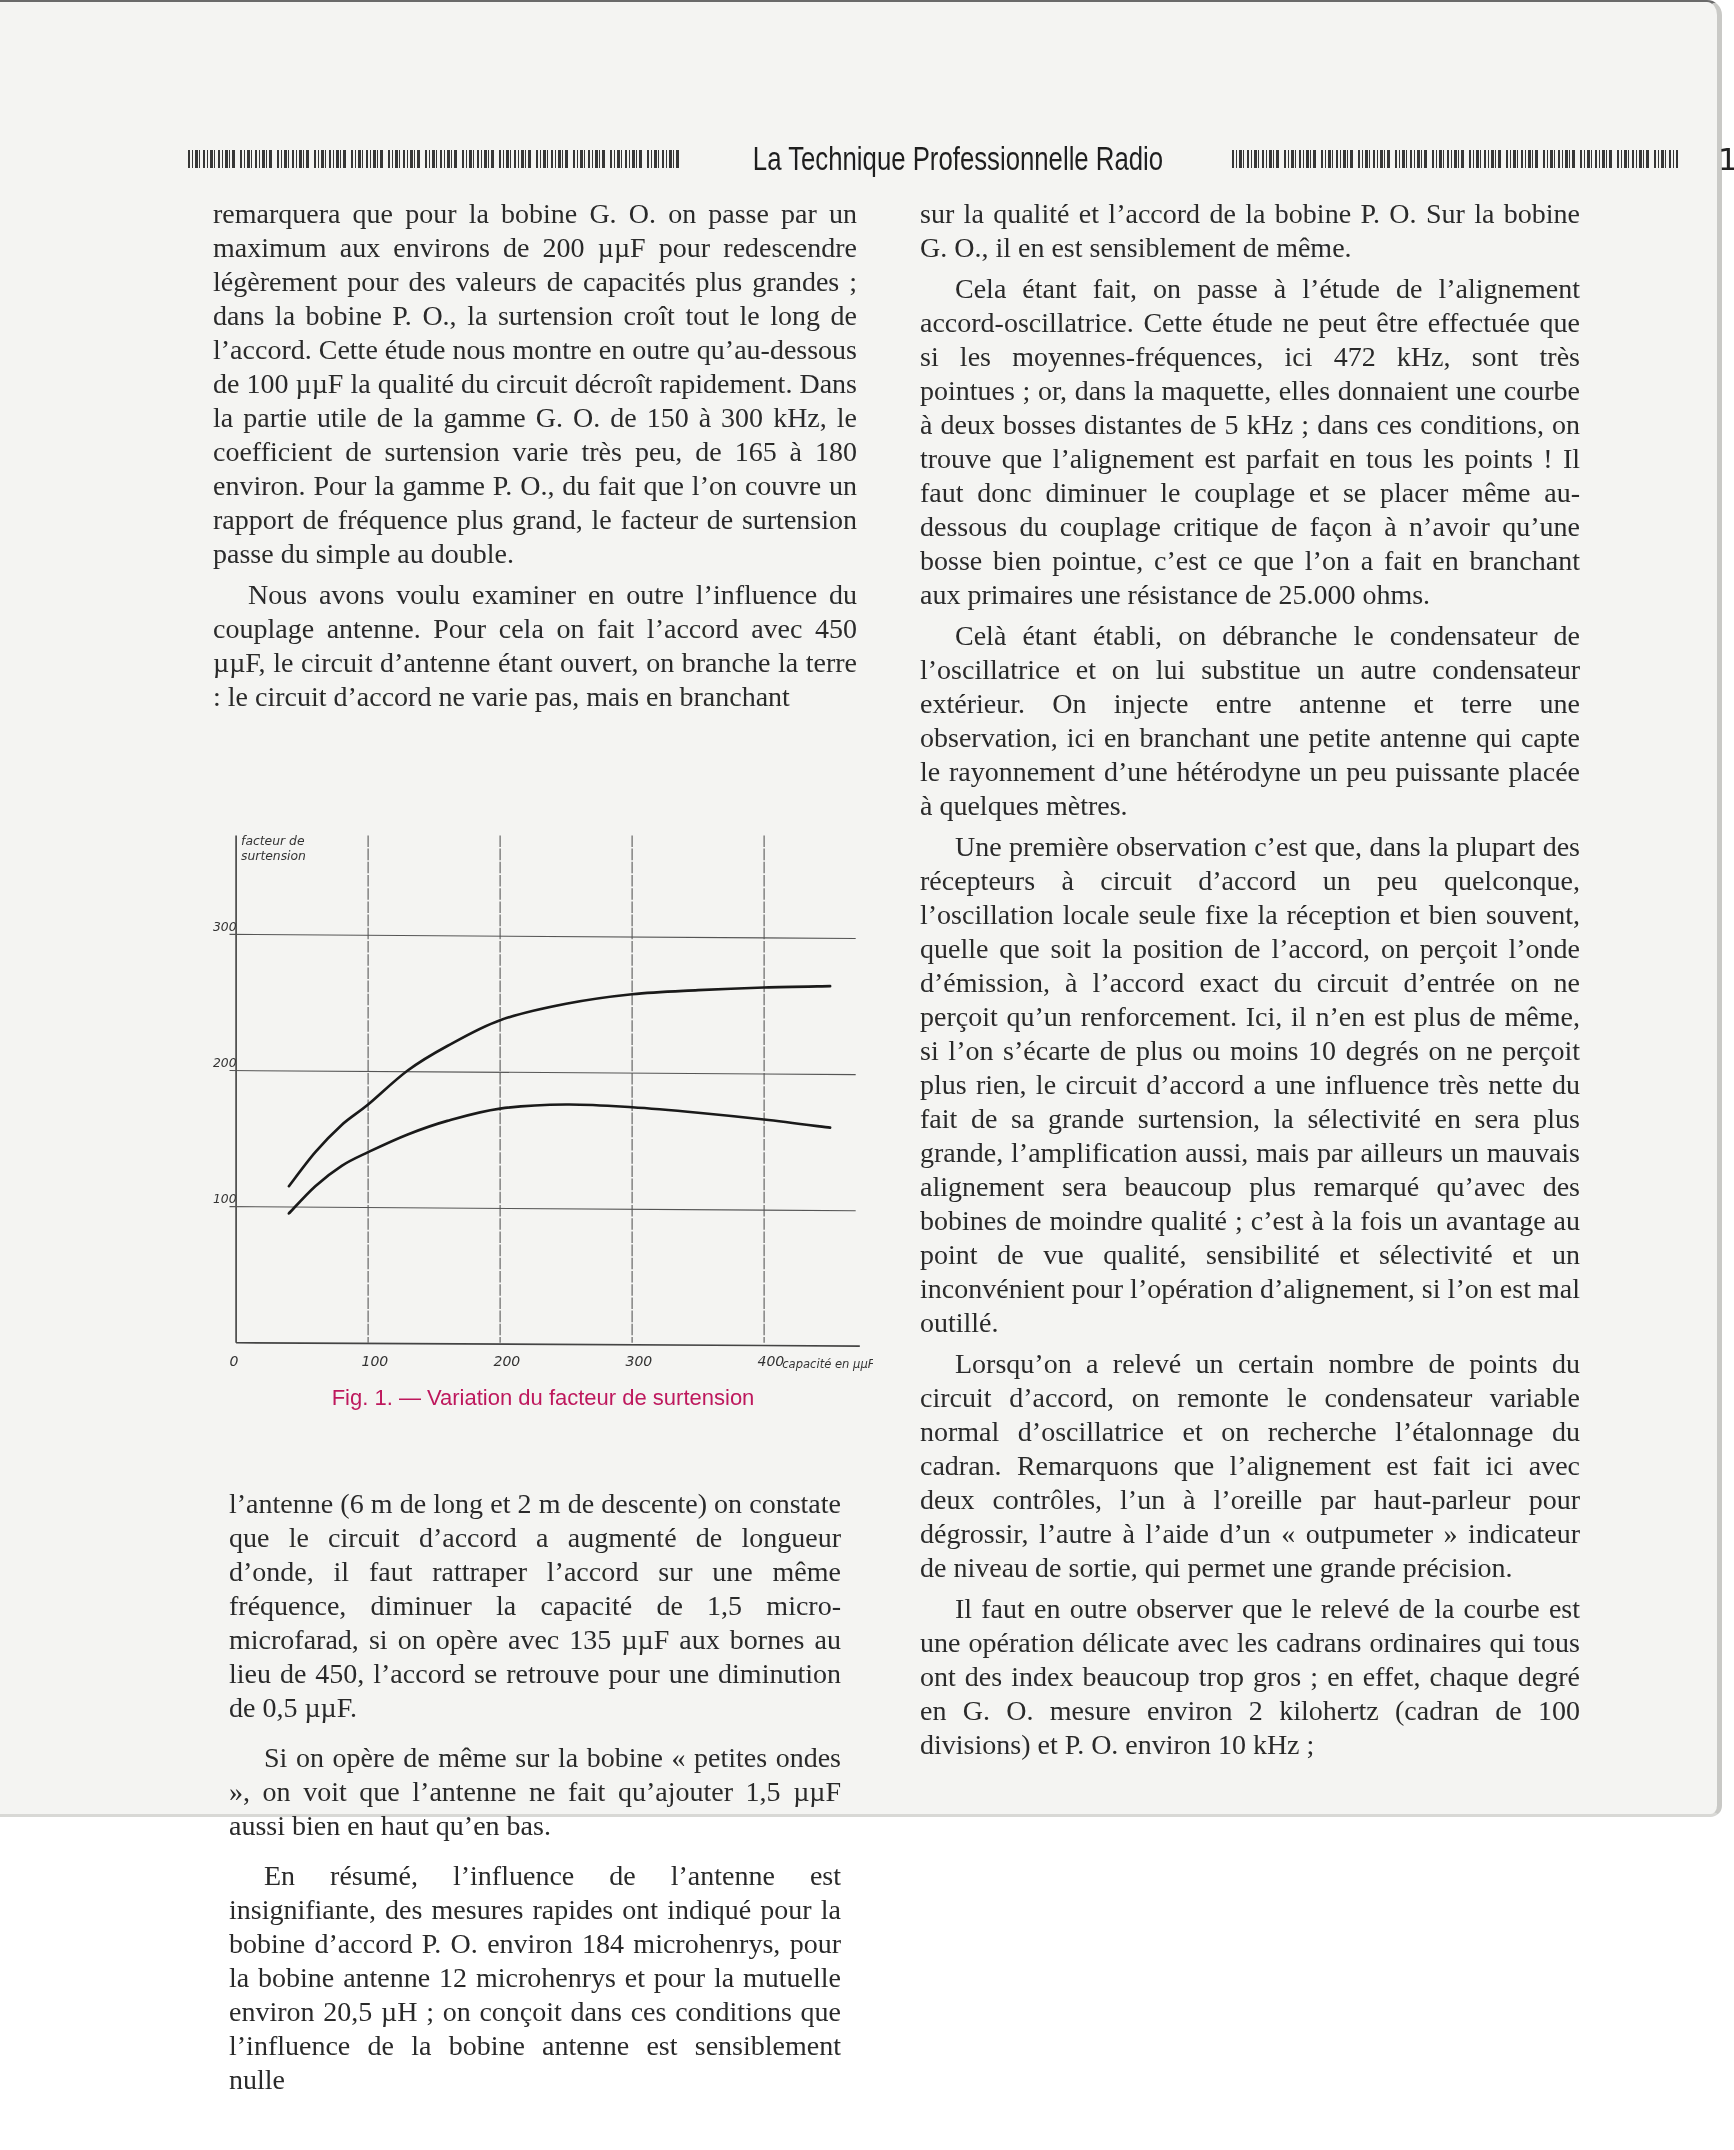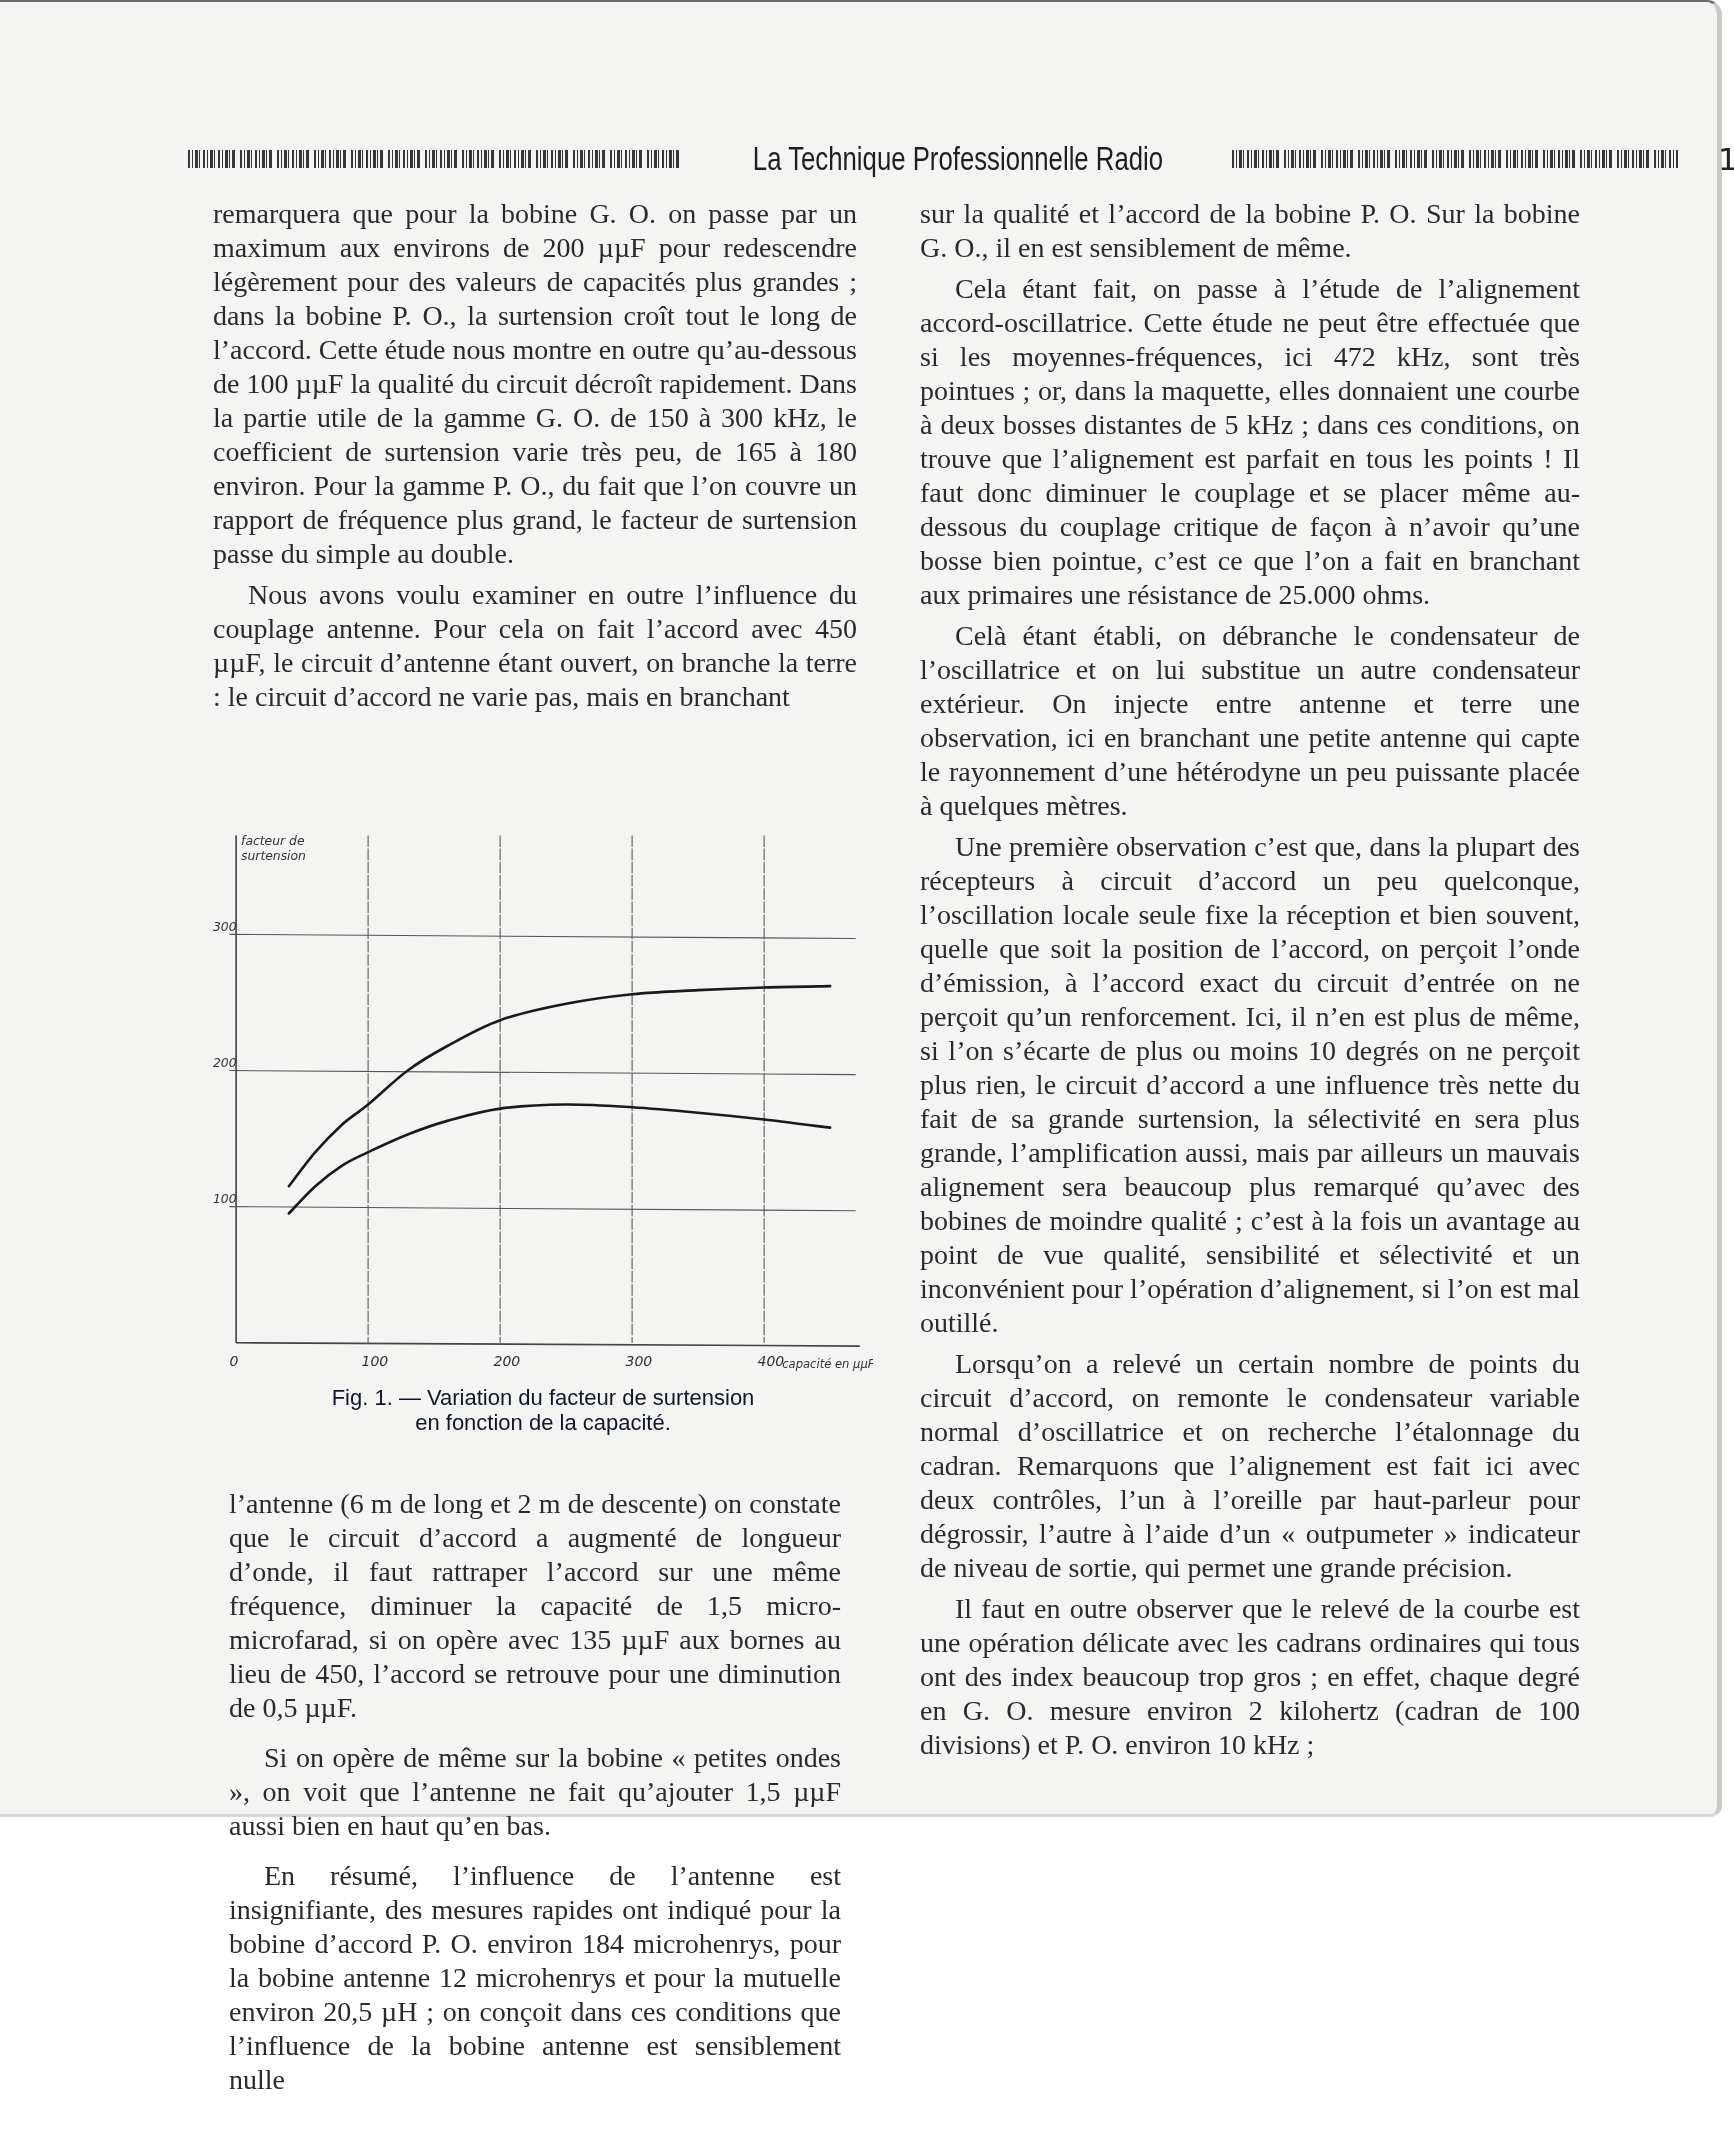--- a/index.html
+++ b/index.html
@@ -50,21 +50,21 @@
     font-size: 28px; line-height: 34px; text-align: justify; }
   .col-left-bottom p { margin: 16px; }
   .col-left-bottom p.indent { text-indent: 35px; }
   .figure {
     position: absolute; left: 213px; top: 825px; width: 660px; height: 594px;
   }
   .figure svg { position: absolute; left: 0; top: 0; }
   .caption {
     position: absolute; left: 0; top: 558px; width: 660px; text-align: center;
     font-family: "Liberation Sans", "DejaVu Sans", sans-serif;
-    font-size: 22px; line-height: 25px; color: #0f172a;
+    font-size: 22px; line-height: 25px; color: #be185d;
   }
   .axis-label {
     font-family: "DejaVu Sans", sans-serif; font-style: italic; fill: #333;
   }
 </style>
 </head>
 <body>
 
 <div class="page">
 
@@ -100,21 +100,20 @@
         <text x="0" y="291" font-size="15" class="axis-label">200</text>
         <text x="0" y="126" font-size="15" class="axis-label">300</text>
         <text x="34" y="22" font-size="15" class="axis-label">facteur de</text>
         <text x="34" y="40" font-size="15" class="axis-label">surtension</text>
         <text x="690" y="655" font-size="14" class="axis-label">capacité en µµF</text>
         <path d="M92,435.25 C97.33333333333333,428.375 113.33333333333333,406.375 124,394 C134.66666666666666,381.625 145.33333333333334,370.625 156,361 C166.66666666666666,351.375 174.66666666666666,347.25 188,336.25 C201.33333333333334,325.25 220,306.825 236,295 C252,283.175 265.3333333333333,275.475 284,265.3 C302.6666666666667,255.12500000000003 324,242.47500000000005 348,233.95000000000005 C372,225.42500000000004 401.3333333333333,219.37500000000003 428,214.15000000000003 C454.6666666666667,208.92500000000004 481.3333333333333,205.35000000000002 508,202.60000000000002 C534.6666666666666,199.85000000000002 561.3333333333334,199.02500000000003 588,197.65000000000003 C614.6666666666666,196.27500000000003 641.3333333333334,195.175 668,194.35000000000002 C694.6666666666666,193.52500000000003 734.6666666666666,192.97500000000005 748,192.70000000000005" fill="none" stroke="#1a1a1a" stroke-width="3.2" stroke-linecap="round"></path>
         <path d="M92,468.25 C97.33333333333333,462.75 113.33333333333333,444.875 124,435.25 C134.66666666666666,425.625 145.33333333333334,417.375 156,410.5 C166.66666666666666,403.625 174.66666666666666,400.325 188,394 C201.33333333333334,387.675 220,378.875 236,372.55 C252,366.225 265.3333333333333,361.27500000000003 284,356.05 C302.6666666666667,350.825 324,344.5 348,341.2 C372,337.9 401.3333333333333,336.525 428,336.25 C454.6666666666667,335.975 481.3333333333333,337.9 508,339.55 C534.6666666666666,341.20000000000005 561.3333333333334,343.675 588,346.15000000000003 C614.6666666666666,348.62500000000006 641.3333333333334,351.37500000000006 668,354.40000000000003 C694.6666666666666,357.425 734.6666666666666,362.65000000000003 748,364.3" fill="none" stroke="#1a1a1a" stroke-width="3.2" stroke-linecap="round"></path>
       </svg>
     <div class="caption">
       <div>Fig. 1. — Variation du facteur de surtension</div>
-      <div>en fonction de la capacité.</div>
     </div>
   </div>
 
   <div class="col-left-bottom">
     <p>l’antenne (6 m de long et 2 m de descente) on constate que le circuit d’accord a augmenté de longueur d’onde, il faut rattraper l’accord sur une même fréquence, diminuer la capacité de 1,5 micro-microfarad, si on opère avec 135 µµF aux bornes au lieu de 450, l’accord se retrouve pour une diminution de 0,5 µµF.</p>
     <p class="indent">Si on opère de même sur la bobine « petites ondes », on voit que l’antenne ne fait qu’ajouter 1,5 µµF aussi bien en haut qu’en bas.</p>
     <p class="indent">En résumé, l’influence de l’antenne est insignifiante, des mesures rapides ont indiqué pour la bobine d’accord P. O. environ 184 microhenrys, pour la bobine antenne 12 microhenrys et pour la mutuelle environ 20,5 µH ; on conçoit dans ces conditions que l’influence de la bobine antenne est sensiblement nulle</p>
   </div>
 
   <div class="col col-right">

